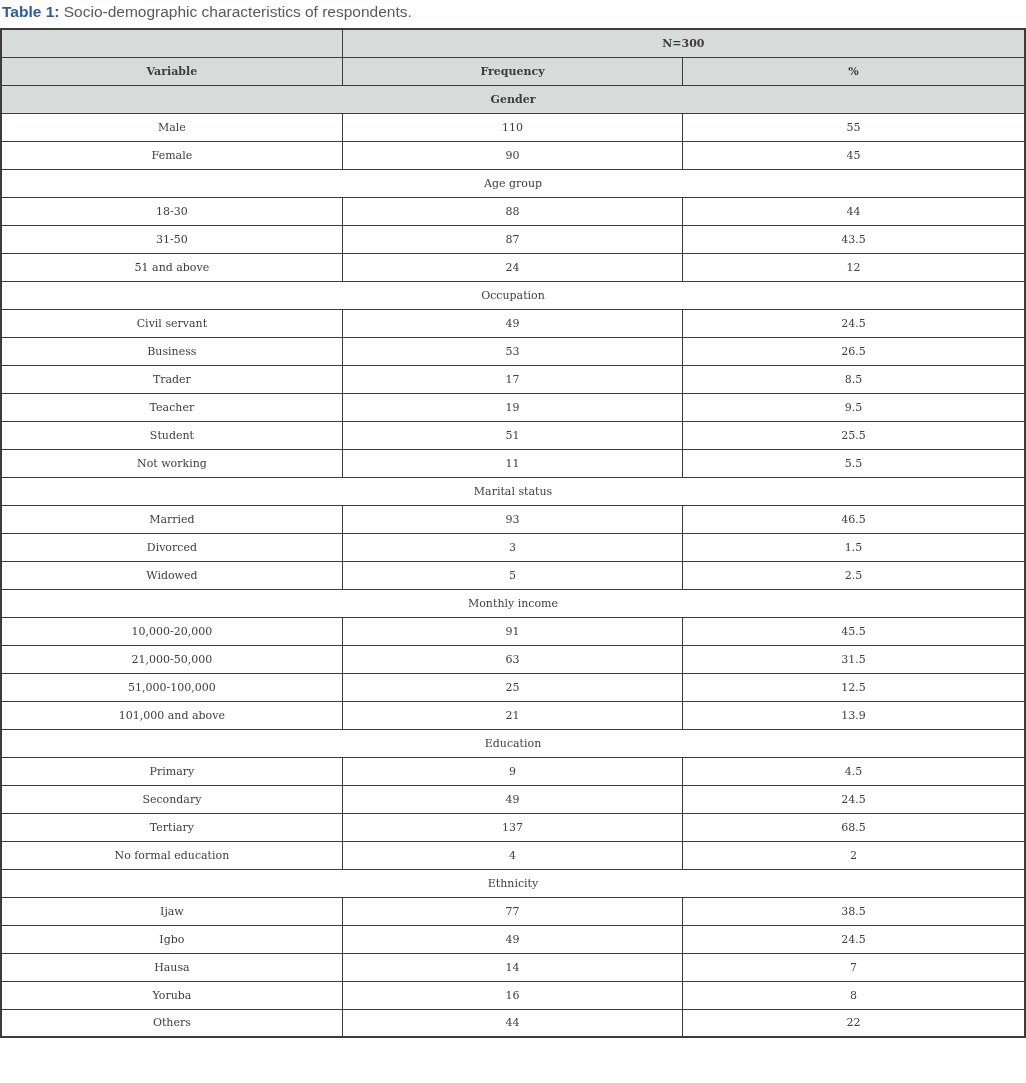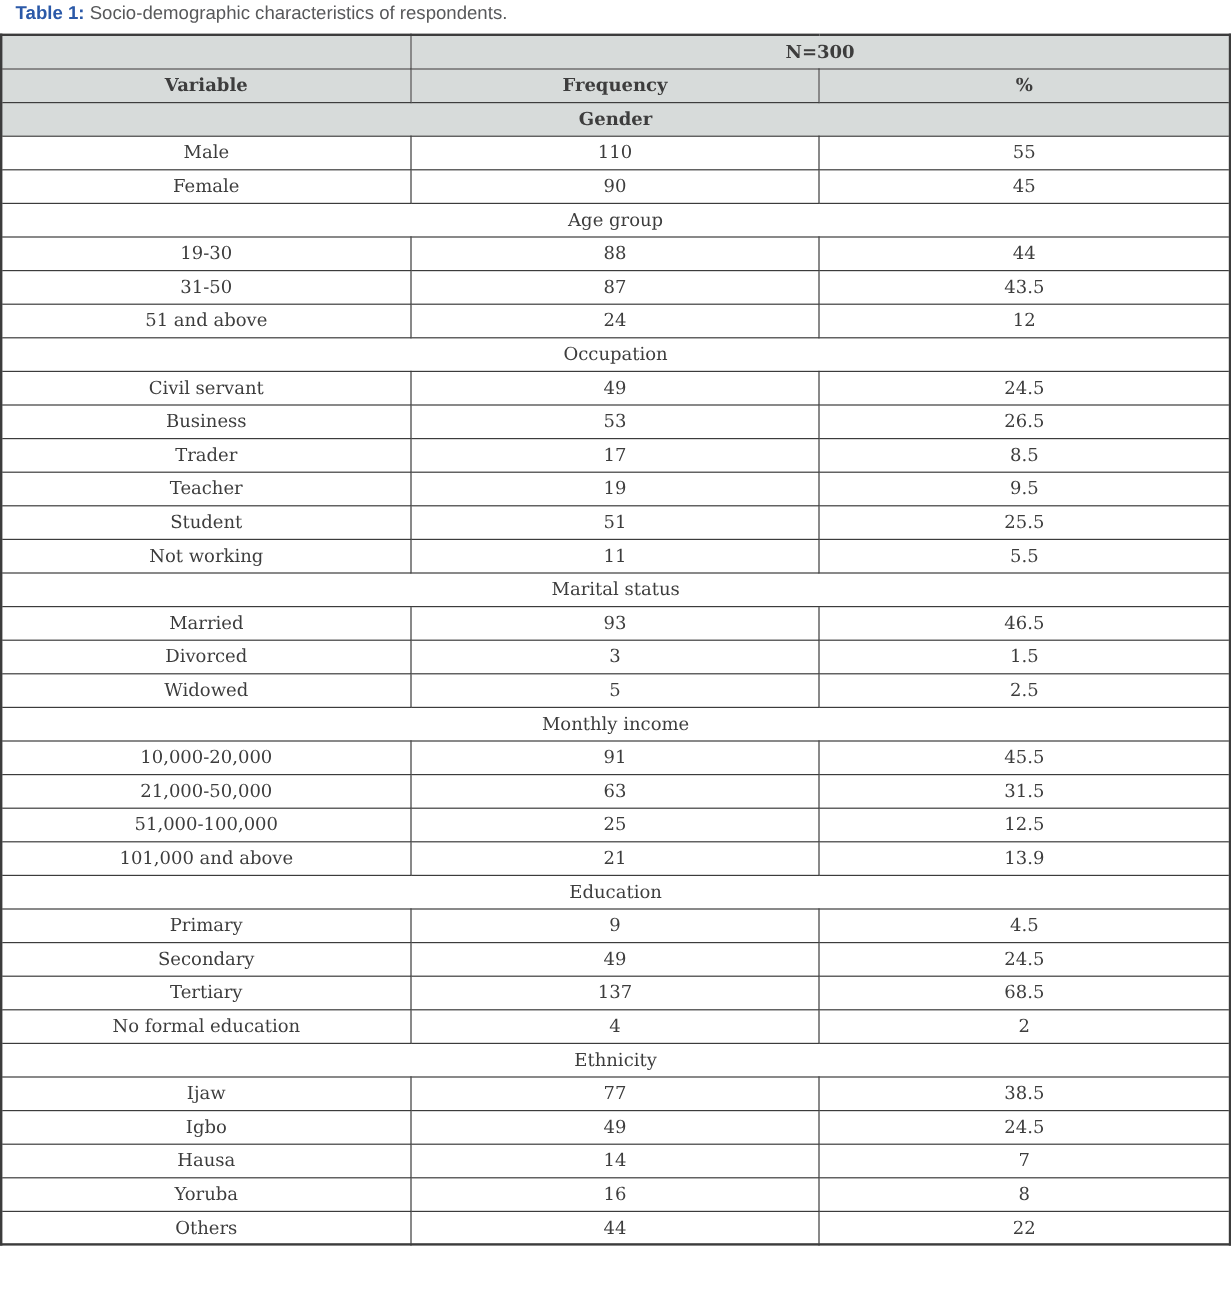--- a/index.html
+++ b/index.html
@@ -18,40 +18,40 @@
     overflow: hidden;
   }
   .page {
     width: 1026px;
     height: 1083px;
     position: relative;
   }
   .caption {
     font-family: "Liberation Sans", sans-serif;
     font-size: 15.5px;
-    padding: 2px 0 0 13px;
+    padding: 2px 0 0 2px;
     height: 28px;
     line-height: 20px;
     white-space: nowrap;
   }
   .caption-label {
     color: var(--caption-blue);
     font-weight: bold;
   }
   .caption-text {
     color: var(--caption-gray);
   }
   table.socio-table {
     width: 1026px;
     height: 832px;
     border-collapse: collapse;
     table-layout: fixed;
     border: 2px solid var(--border-color);
     color: var(--text-color);
-    font-size: 15px;
+    font-size: 11px;
   }
   table.socio-table col.c1 { width: 33.33%; }
   table.socio-table col.c2 { width: 33.24%; }
   table.socio-table col.c3 { width: 33.43%; }
   table.socio-table td {
     border: 1px solid var(--border-color);
     text-align: center;
     vertical-align: middle;
     height: 28px;
     padding: 1px 4px;
@@ -97,21 +97,21 @@
         </tr>
         <tr>
           <td>Female</td>
           <td>90</td>
           <td>45</td>
         </tr>
         <tr>
           <td colspan="3" class="section-cell">Age group</td>
         </tr>
         <tr>
-          <td>19-30</td>
+          <td>18-30</td>
           <td>88</td>
           <td>44</td>
         </tr>
         <tr>
           <td>31-50</td>
           <td>87</td>
           <td>43.5</td>
         </tr>
         <tr>
           <td>51 and above</td>

